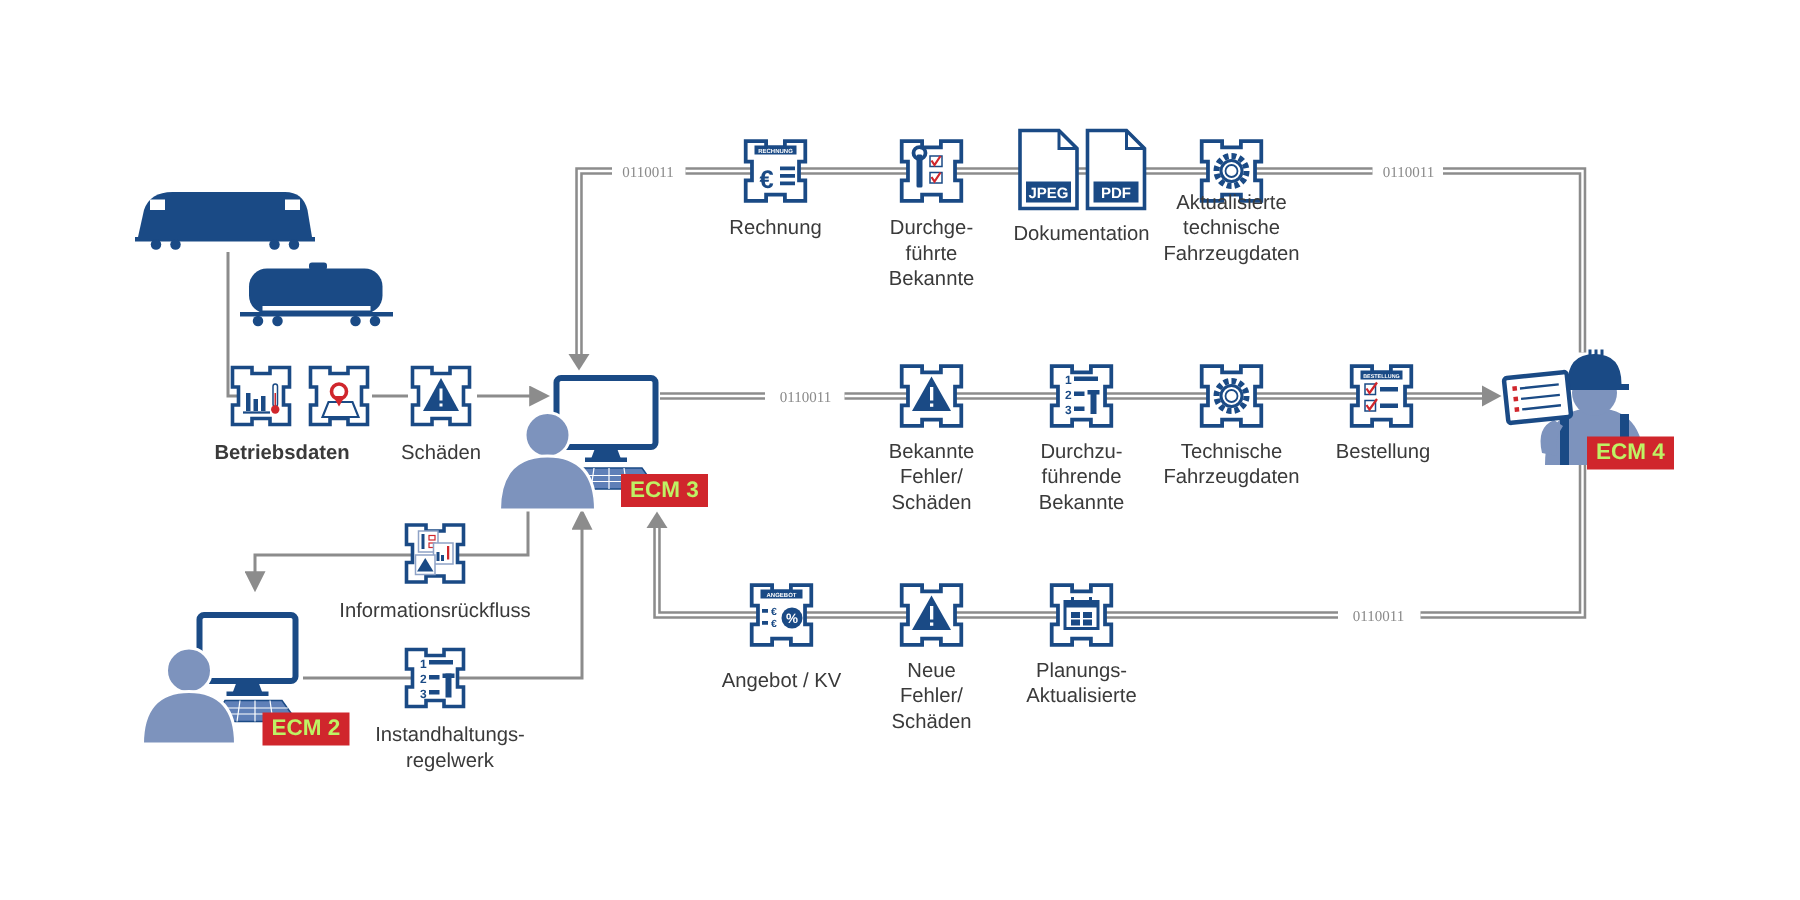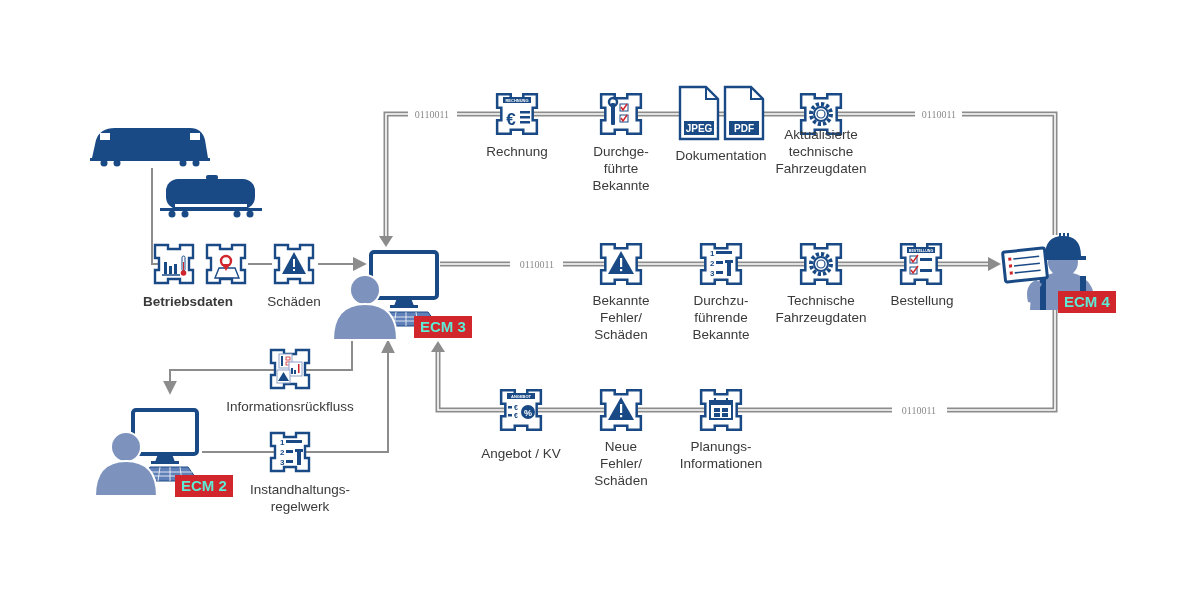--- a/index.html
+++ b/index.html
@@ -1,20 +1,20 @@
 <!DOCTYPE html>
 <html><head>
 <meta charset="utf-8">
 <style>
   html, body { margin:0; padding:0; background:#ffffff; }
   body { width:1200px; height:600px; position:relative; overflow:hidden; font-family:"Liberation Sans", sans-serif; }
   #diagram { position:absolute; left:0; top:0; width:1200px; height:600px; }
   .lbl { position:absolute; text-align:center; font-size:13.5px; line-height:17px; color:#3a3a3a; white-space:pre-line; transform:translateX(-50%); }
   .bin { font-family:"Liberation Serif", serif; font-size:10px; fill:#8a8a8a; }
-  .badge { position:absolute; background:#d0262c; color:#5eead4; font-weight:bold; font-size:15px; line-height:22px; padding:0 6px; font-family:"Liberation Sans", sans-serif; }
+  .badge { position:absolute; background:#d0262c; color:#bef264; font-weight:bold; font-size:15px; line-height:22px; padding:0 6px; font-family:"Liberation Sans", sans-serif; }
 </style>
 </head>
 <body>
 
 <svg id="diagram" viewBox="0 0 1200 600" xmlns="http://www.w3.org/2000/svg">
   <defs>
 
     <symbol id="tile" viewBox="0 0 44 44">
       <path d="M3 3 H16 V7 H28 V3 H41 V16 H37 V28 H41 V41 H28 V37 H16 V41 H3 V28 H7 V16 H3 Z" fill="#fff" stroke="#1a4a85" stroke-width="2.4" stroke-linejoin="miter"></path>
     </symbol>
@@ -348,17 +348,17 @@
 Bekannte</div>
 <div class="lbl" style="left:821px; top:292px;">Technische
 Fahrzeugdaten</div>
 <div class="lbl" style="left:922px; top:292px;">Bestellung</div>
 
 <div class="lbl" style="left:521px; top:445px;">Angebot / KV</div>
 <div class="lbl" style="left:621px; top:438px;">Neue
 Fehler/
 Schäden</div>
 <div class="lbl" style="left:721px; top:438px;">Planungs-
-Informationen</div>
+Aktualisierte</div>
 
 <div class="badge" style="left:414px; top:316px;">ECM 3</div>
 <div class="badge" style="left:175px; top:475px;">ECM 2</div>
 <div class="badge" style="left:1058px; top:291px;">ECM 4</div>
 
 </body></html>

